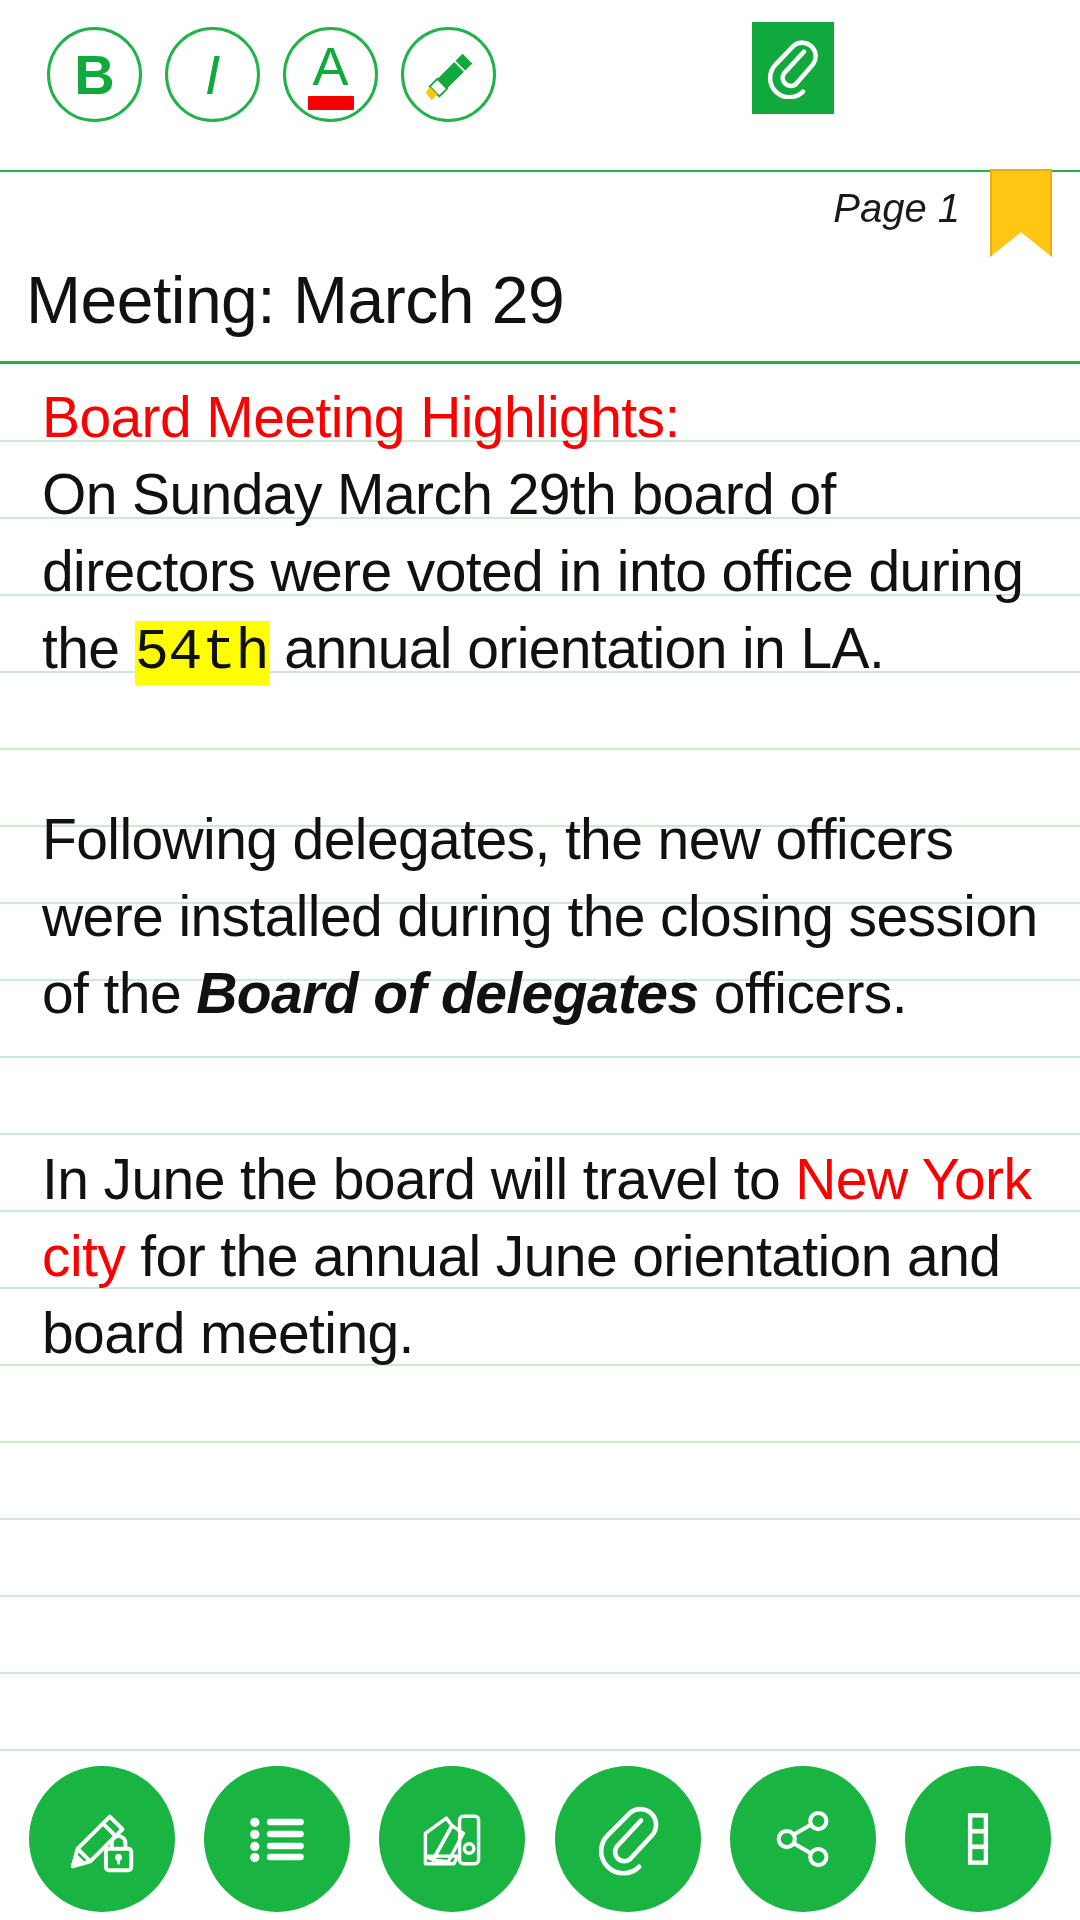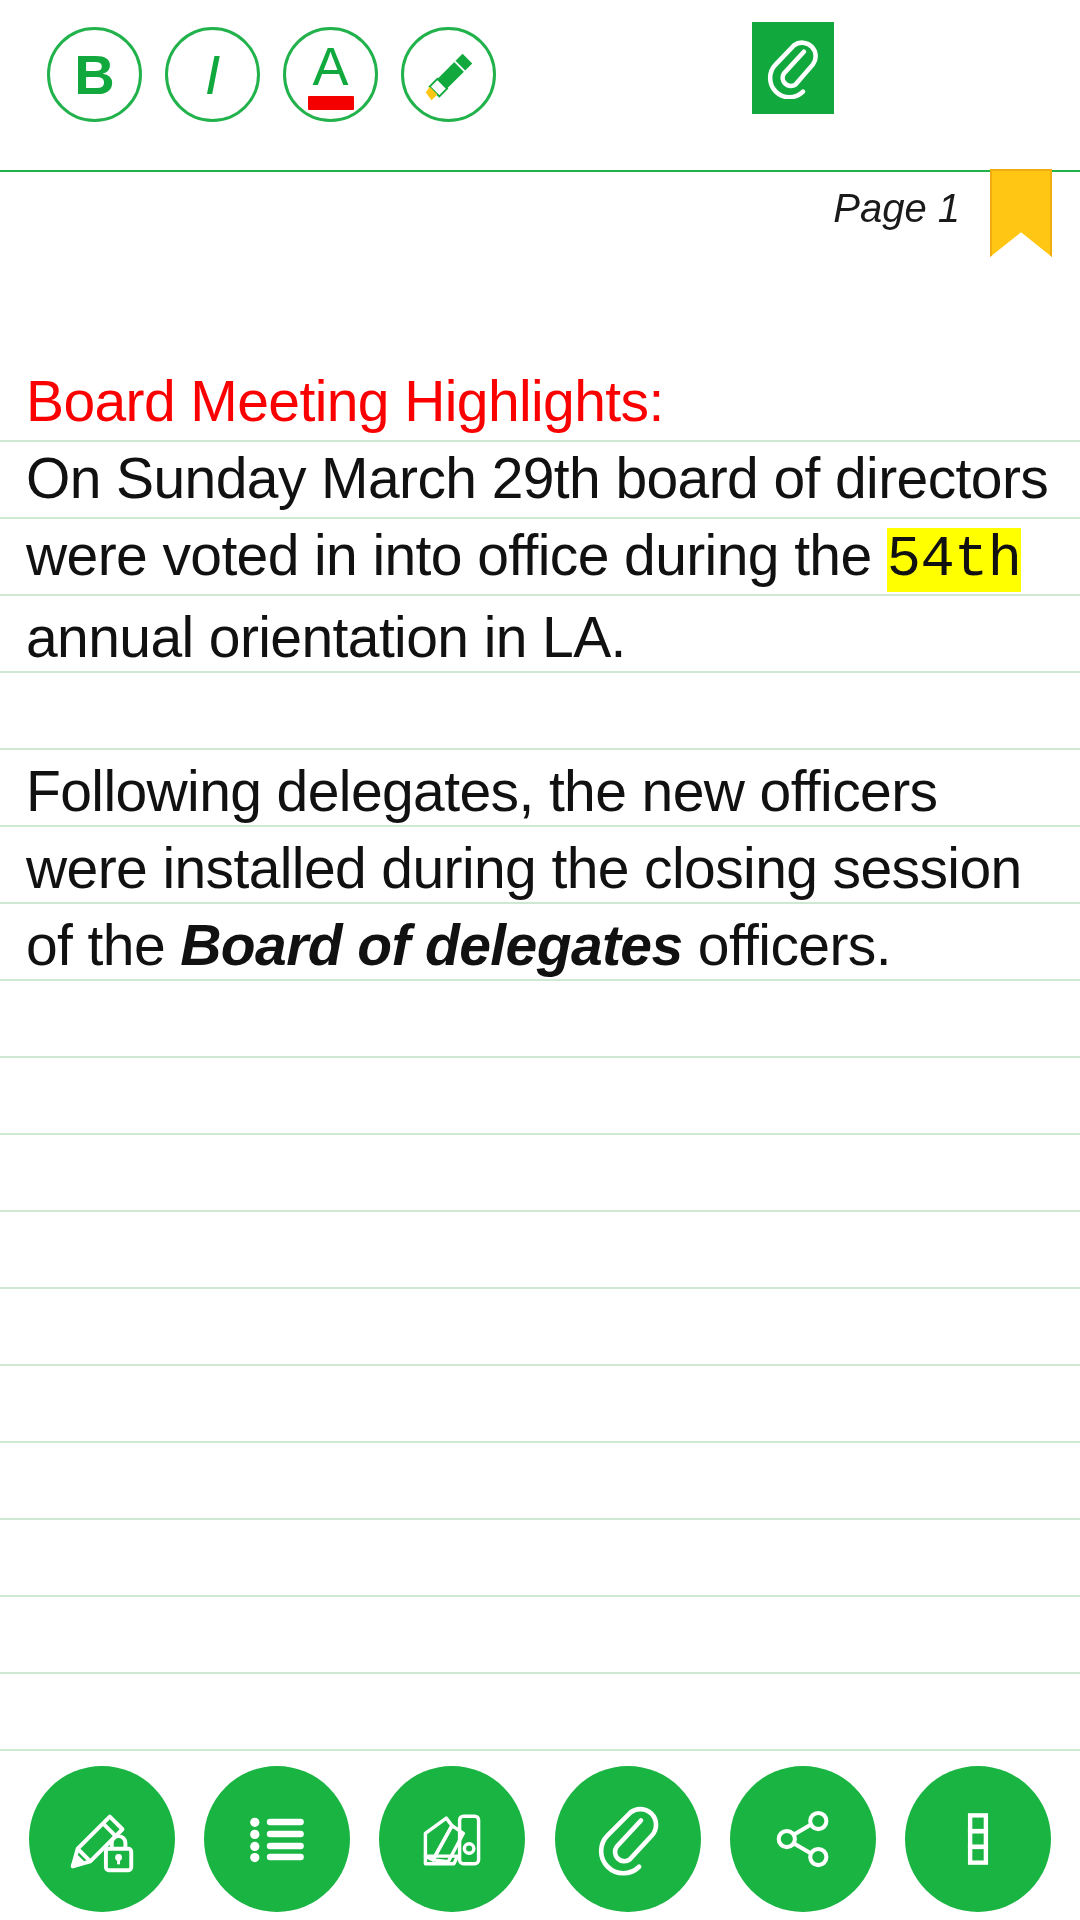--- a/index.html
+++ b/index.html
@@ -94,21 +94,21 @@
     overflow:hidden;
   }
   .body-text {
     position:absolute; left:26px; top:-2px; width:1030px;
     font-size:57px;
     line-height:77px;
     color:#111;
     font-family:"Liberation Sans", sans-serif;
     letter-spacing:-0.6px;
   }
-  .body-text p { margin:0; }
+  .body-text p { margin:16px; }
   .blank-line { height:77px; }
   .t-red { color:#fb0000; }
   .t-hl { background:#ffff00;font-family:Liberation Mono, monospace; }
   .t-ital { font-style:italic; font-weight:bold; }
 
   
   .action-bar {
     position:absolute; left:0; bottom:0; width:1080px; height:163px;
     background:#ffffff;
     display:flex; align-items:center; justify-content:space-around;
@@ -162,27 +162,31 @@
         </svg>
       </span>
     </div>
   </div>
 
   <div class="note-header">
     <div class="page-label">Page 1</div>
     <div class="bookmark"></div>
   </div>
 
+  <div class="note-title-wrap">
+    <div class="note-title">Meeting: March 29</div>
+  </div>
 
   <div class="paper">
     <div class="body-text" id="body-text">
         <p><span class="t-red">Board Meeting Highlights:</span><br><span>On Sunday March 29th board of directors were voted in into office during the </span><span class="t-hl">54th</span><span> annual orientation in LA.</span></p>
         <div class="blank-line"></div>
         <p><span>Following delegates, the new officers were installed during the closing session of the </span><span class="t-ital">Board of delegates</span><span> officers.</span></p>
         <div class="blank-line"></div>
+        <p><span>In June the board will travel to </span><span class="t-red">New York city</span><span> for the annual June orientation and board meeting.</span></p>
       </div>
   </div>
 
   <div class="action-bar">
 
     <div class="act-btn">
       <span>
         <svg width="78" height="78" viewBox="0 0 80 80">
           <g fill="none" stroke="#ffffff" stroke-width="4" stroke-linejoin="round">
             <path d="M10 68 L15 50 L48 17 L61 30 L28 63 Z"></path>

